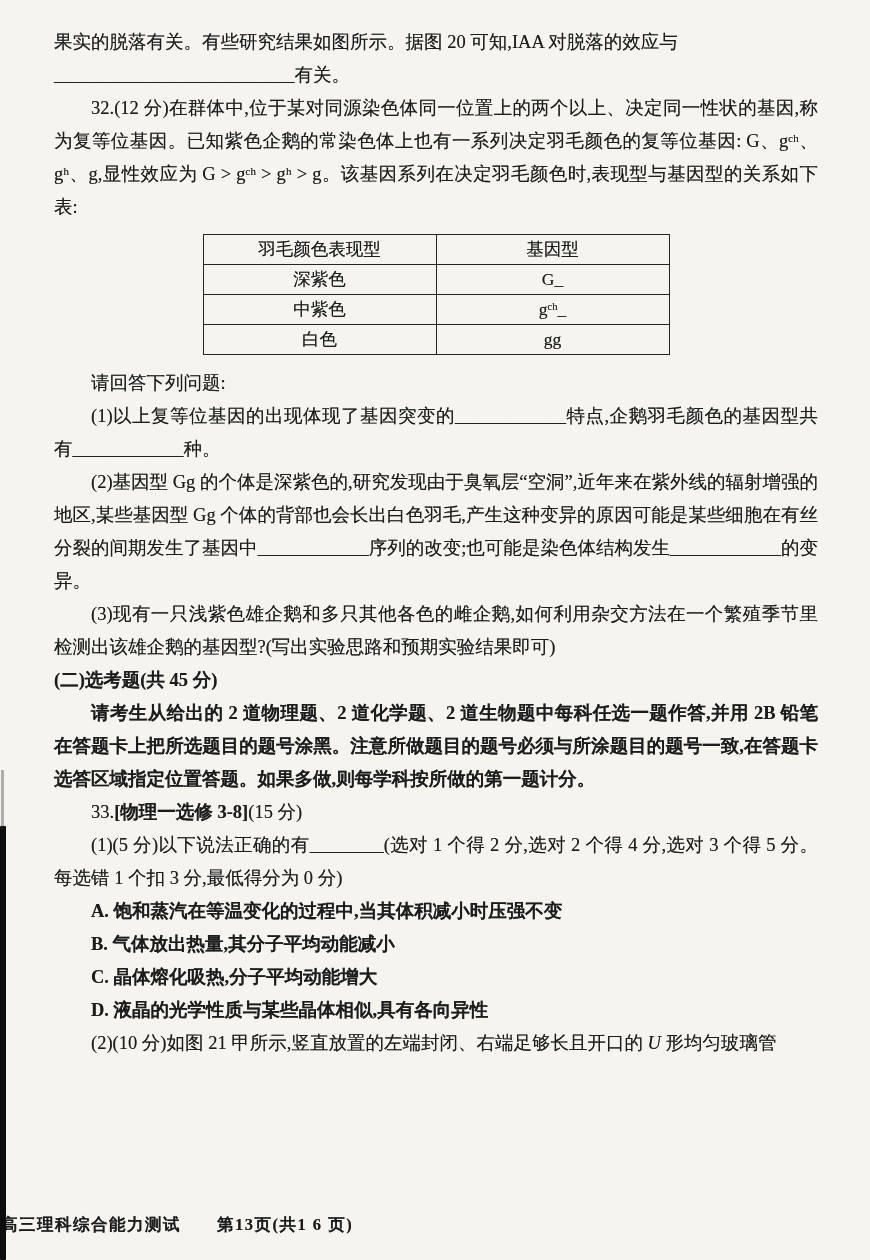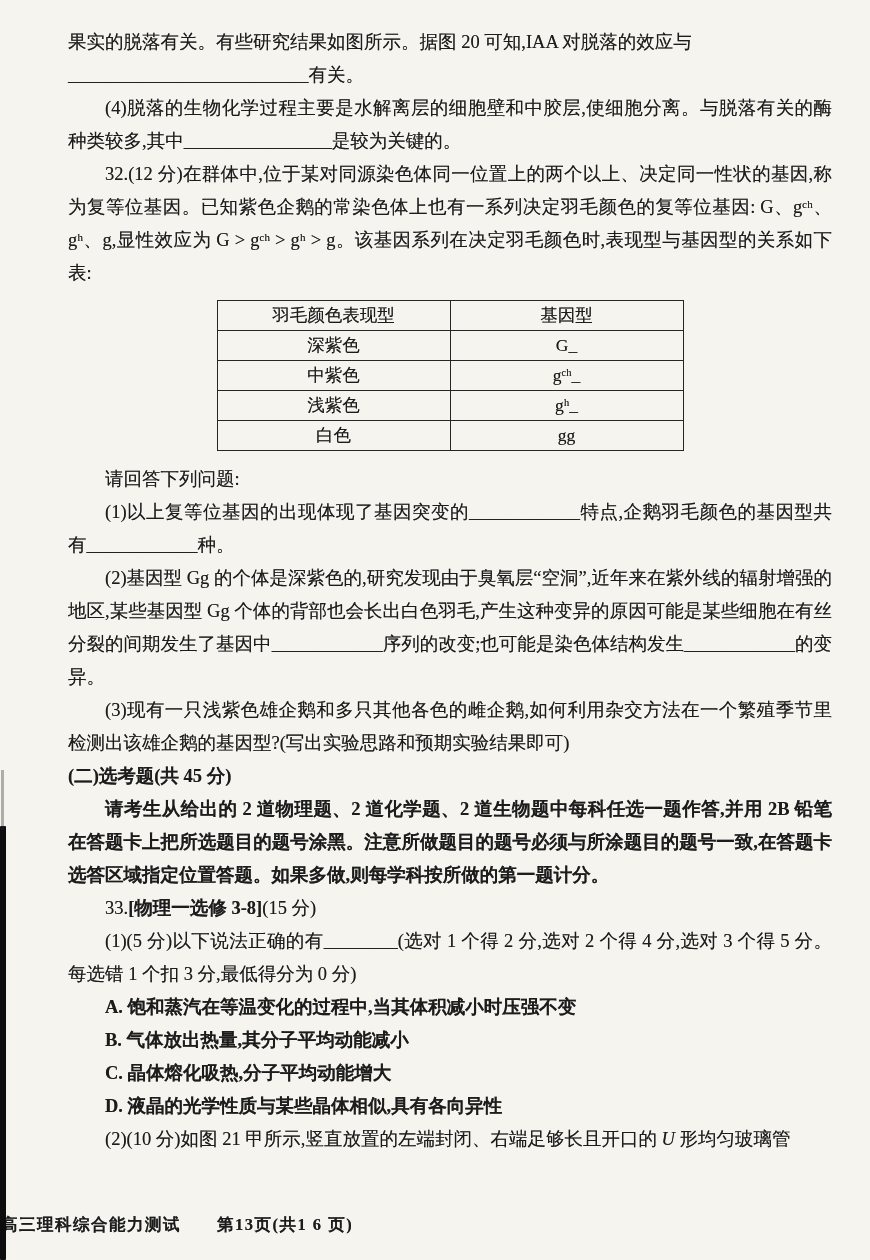--- a/index.html
+++ b/index.html
@@ -5,21 +5,21 @@
   * { margin:0; padding:0; box-sizing:border-box; }
   html,body { width:870px; }
   .page {
     position:relative; width:870px; height:1260px;
     background:#f5f4ef;
     font-family:"Liberation Serif","DejaVu Serif",serif;
     color:#1c1c1c; overflow:hidden;
     text-shadow:0 0 .4px rgba(20,20,20,.55);
   }
   .content {
-    position:absolute; left:68px; top:26px; width:764px;
+    position:absolute; left:54px; top:26px; width:764px;
     font-size:18.5px; line-height:33px; text-align:justify;
   }
   p { margin:0; }
   .indent { text-indent:2em; }
   .bold { font-weight:bold; }
   .bold-italic { font-weight:bold; }
   .italic { font-style:italic; }
   .geno-table {
     border-collapse:collapse; margin:10px auto 12px; width:467px;
     table-layout:fixed;
@@ -45,43 +45,38 @@
 </head>
 <body>
 
 <div class="page" style="background: rgb(245, 244, 239); color: rgb(28, 28, 28);">
 
   <div class="content">
 
     <p>果实的脱落有关。有些研究结果如图所示。据图 20 可知,IAA 对脱落的效应与</p>
     <p>__________________________有关。</p>
 
-    <p class="indent">(4)脱落的生物化学过程主要是水解离层的细胞壁和中胶层,使细胞分离。与脱落有关的酶种类较多,其中________________是较为关键的。</p>
 
     <p class="indent">32.(12 分)在群体中,位于某对同源染色体同一位置上的两个以上、决定同一性状的基因,称为复等位基因。已知紫色企鹅的常染色体上也有一系列决定羽毛颜色的复等位基因: G、gᶜʰ、gʰ、g,显性效应为 G &gt; gᶜʰ &gt; gʰ &gt; g。该基因系列在决定羽毛颜色时,表现型与基因型的关系如下表:</p>
 
     <table class="geno-table">
       <thead>
         <tr>
           <th>羽毛颜色表现型</th>
           <th>基因型</th>
         </tr>
       </thead>
       <tbody>
         <tr>
           <td>深紫色</td>
           <td>G_</td>
         </tr>
         <tr>
           <td>中紫色</td>
           <td>gᶜʰ_</td>
-        </tr>
-        <tr>
-          <td>浅紫色</td>
-          <td>gʰ_</td>
         </tr>
         <tr>
           <td>白色</td>
           <td>gg</td>
         </tr>
       </tbody>
     </table>
 
     <p class="indent">请回答下列问题:</p>
     <p class="indent">(1)以上复等位基因的出现体现了基因突变的____________特点,企鹅羽毛颜色的基因型共有____________种。</p>

